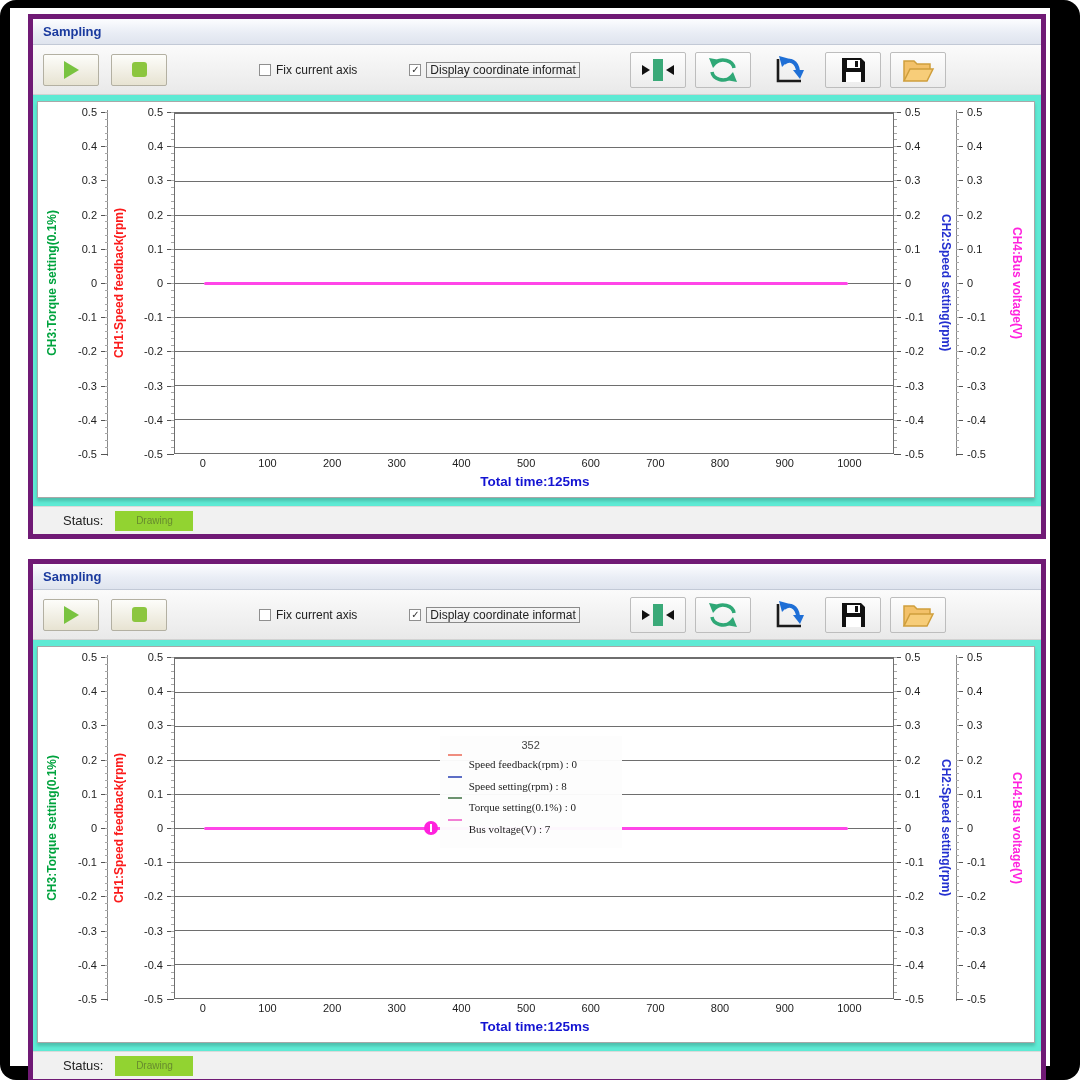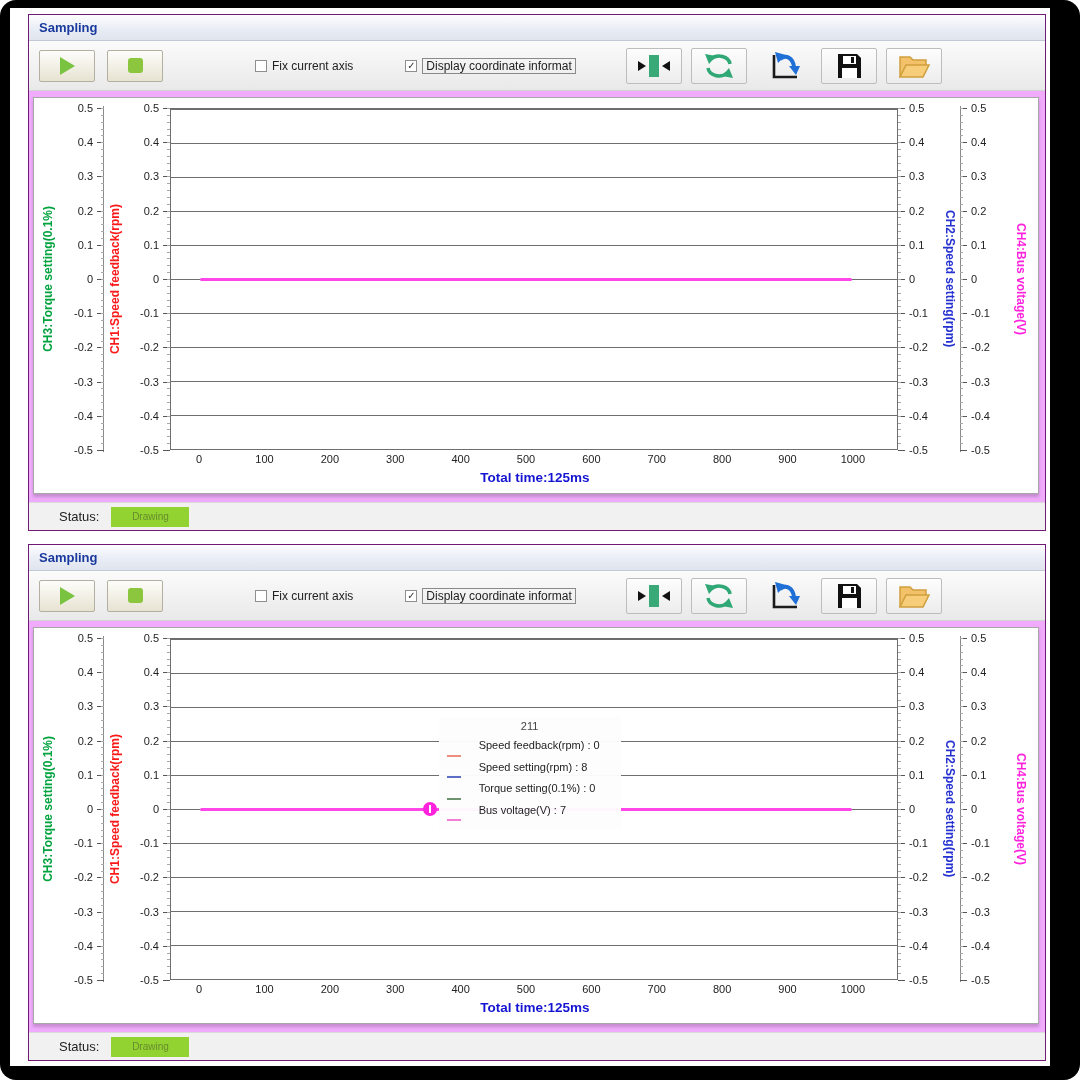--- a/index.html
+++ b/index.html
@@ -1,19 +1,19 @@
 <!DOCTYPE html>
 <html><head>
 <meta charset="utf-8">
 <style>
   *{box-sizing:border-box;margin:0;padding:0;}
   html,body{width:1080px;height:1080px;background:#fff;font-family:"Liberation Sans",sans-serif;}
   .frame{position:relative;width:1080px;height:1080px;background:#000;border-radius:16px;overflow:hidden;}
   .inner{position:absolute;top:8px;left:10px;right:30px;bottom:14px;background:#fff;padding:6px 4px 0 18px;}
-  .panel{background:#f0abfc;border:1px solid #701a75;margin-bottom:13px;}
+  .panel{background:#5eead4;border:5px solid #701a75;margin-bottom:20px;}
   
   .titlebar{height:26px;display:flex;align-items:center;padding-left:10px;
     background:linear-gradient(180deg,#fcfdff 0%,#e9edf5 55%,#dfe4ee 100%);
     border-bottom:1px solid #c2c9d6;font-size:13px;font-weight:bold;}
   
   .toolbar{display:flex;align-items:center;height:50px;padding:0 10px;gap:12px;
     background:linear-gradient(180deg,#fbfbfb,#e9e9e9);border-bottom:1px solid #d2d2d2;}
   .btn-media{width:56px;height:32px;border:1px solid #b3b0a2;border-radius:2px;
     background:linear-gradient(180deg,#fdfdfa,#e7e3d2);display:flex;align-items:center;justify-content:center;cursor:pointer;}
   .tri-play{width:0;height:0;border-left:15px solid #79c340;border-top:9px solid transparent;border-bottom:9px solid transparent;}
@@ -57,21 +57,21 @@
   .plot{flex:1;position:relative;border:1px solid #6e6e6e;background:#fff;}
   .gline{position:absolute;left:0;right:0;height:1px;background:#6e6e6e;}
   .data-area{position:absolute;left:4%;right:6.2%;top:0;bottom:0;}
   .series-line{position:absolute;left:0;right:0;top:50%;height:3px;margin-top:-1px;border-radius:2px;}
   .cursor-dot{position:absolute;left:35.2%;top:50%;width:14px;height:14px;border-radius:50%;
     transform:translate(-50%,-50%);display:flex;align-items:center;justify-content:center;z-index:3;}
   .cursor-dot i{display:block;width:2px;height:8px;background:#fff;}
   .tooltip{position:absolute;left:36.6%;top:23%;width:182px;z-index:2;
     background:rgba(253,253,253,.97);padding:3px 8px 8px;font-size:11px;color:#222;}
   .tip-header{text-align:center;color:#444;margin-bottom:3px;}
-  .tip-row{display:flex;align-items:flex-end;gap:18px;line-height:1.95;}
+  .tip-row{display:flex;align-items:flex-start;gap:7px;line-height:1.95;font-family:Liberation Serif, serif;}
   .tip-dash{width:14px;height:2px;flex:none;}
   .xticks{position:relative;height:17px;margin-left:132px;margin-right:134px;}
   .xspan{position:absolute;left:4%;right:6.2%;top:0;bottom:0;}
   .xtick{position:absolute;top:3px;transform:translateX(-50%);font-size:11px;color:#222;}
   .xlabel{text-align:center;font-size:13.5px;font-weight:bold;height:22px;line-height:22px;}
   
   .statusrow{display:flex;align-items:center;height:28px;background:#f1f1f1;
     border-top:1px solid #dadada;padding-left:30px;gap:12px;font-size:13px;color:#222;}
   .progress{width:78px;height:20px;display:flex;align-items:center;justify-content:center;
     font-size:10px;color:rgba(80,100,45,.65);background:#92d331;}
@@ -558,21 +558,21 @@
                 <div class="gline" style="top: 80%;"></div>
                 <div class="gline" style="top: 90%;"></div>
                 <div class="gline" style="top: 100%;"></div>
               </div>
           <div class="data-area">
             <div class="series-line" style="background: rgb(255, 70, 232);"></div>
             <div class="cursor-dot" style="background: rgb(255, 34, 221);">
                   <i></i>
                 </div>
             <div class="tooltip">
-              <div class="tip-header">211</div>
+              <div class="tip-header">352</div>
               <div class="tip-rows">
                     <div class="tip-row">
                       <span class="tip-dash" style="background: rgb(239, 141, 127);"></span>
                       <span class="tip-text">Speed feedback(rpm) : 0</span>
                     </div>
                     <div class="tip-row">
                       <span class="tip-dash" style="background: rgb(93, 110, 197);"></span>
                       <span class="tip-text">Speed setting(rpm) : 8</span>
                     </div>
                     <div class="tip-row">

